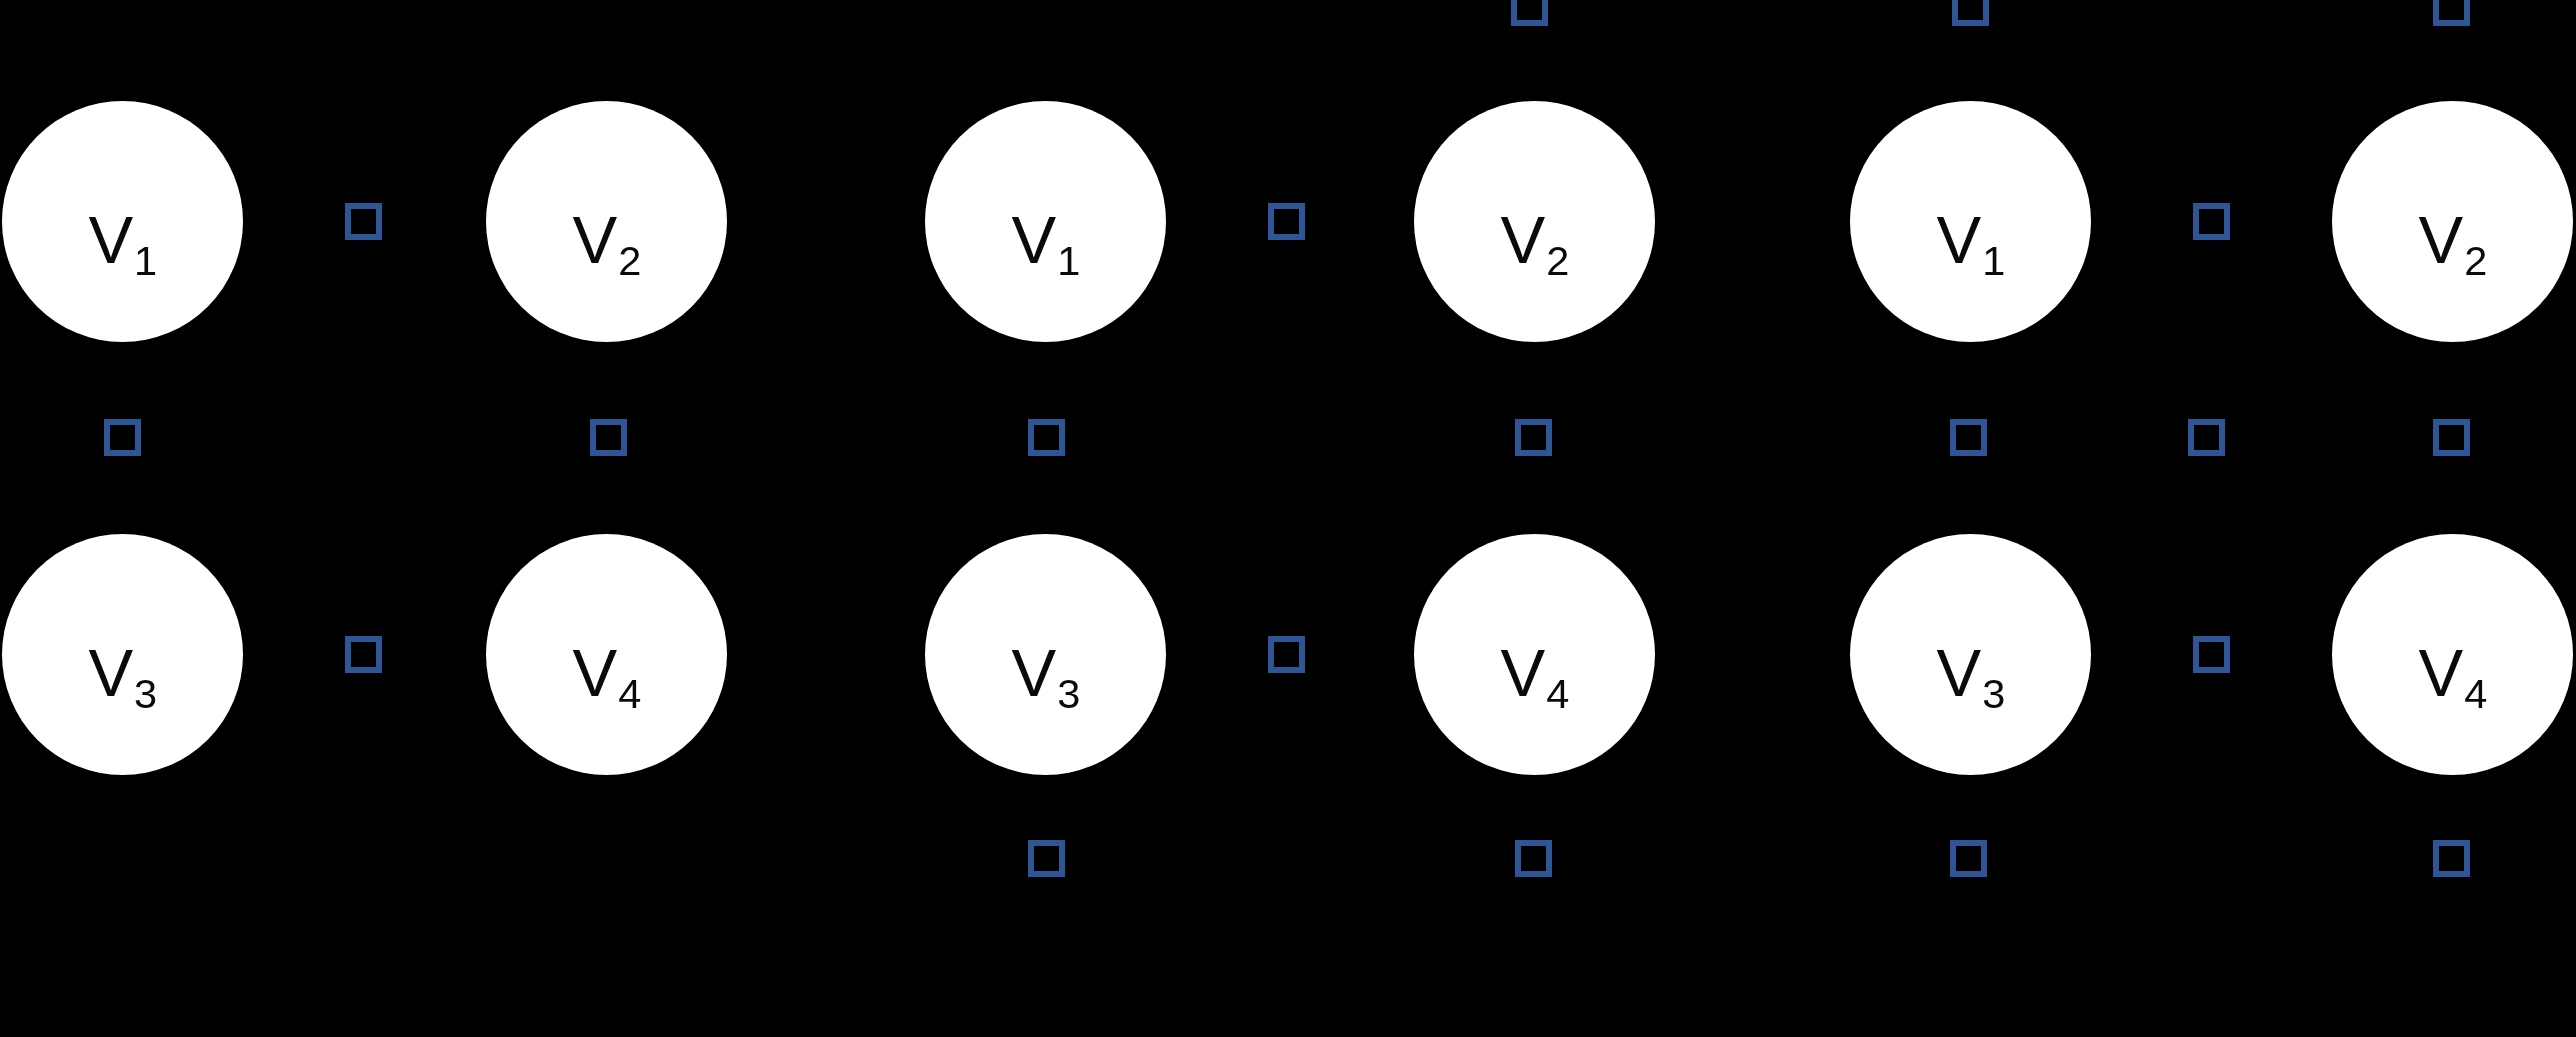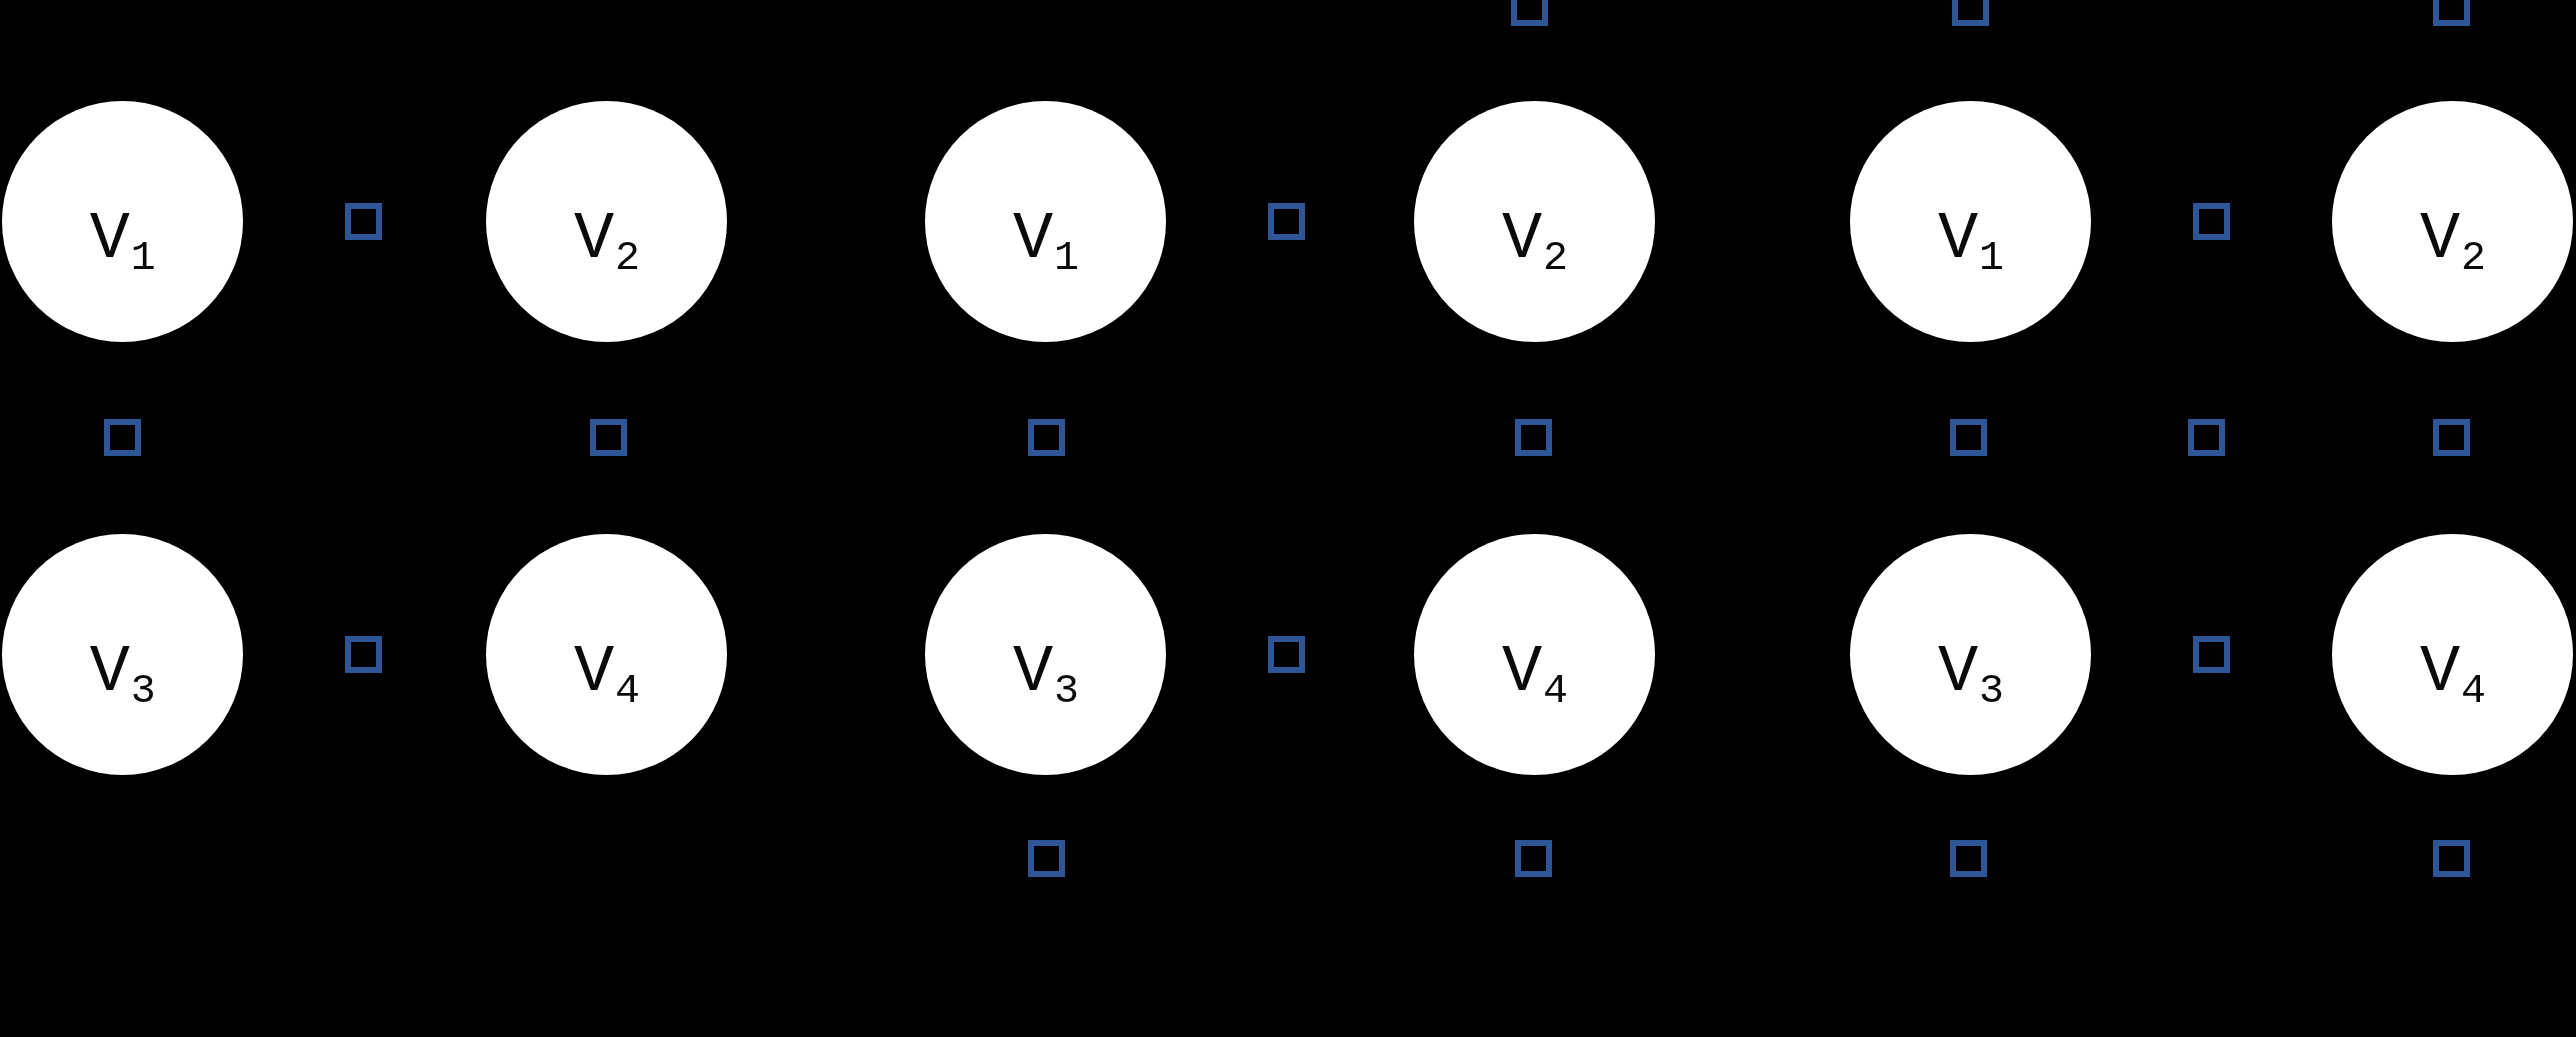--- a/index.html
+++ b/index.html
@@ -22,21 +22,21 @@
     position: absolute;
     border-radius: 50%;
     background: #ffffff;
     display: flex;
     align-items: center;
     justify-content: center;
     box-sizing: border-box;
   }
   .node-label {
     color: #0a0a0a;
-    font-family: Liberation Mono, monospace;
+    font-family: Liberation Sans, sans-serif;
     font-size: 67px;
     font-weight: 400;
     line-height: 1;
     letter-spacing: 0px;
     white-space: nowrap;
     display: inline-block;
     transform: translateY(-1.8px);
     margin-top: 40px;
   }
   .node-label sub {

